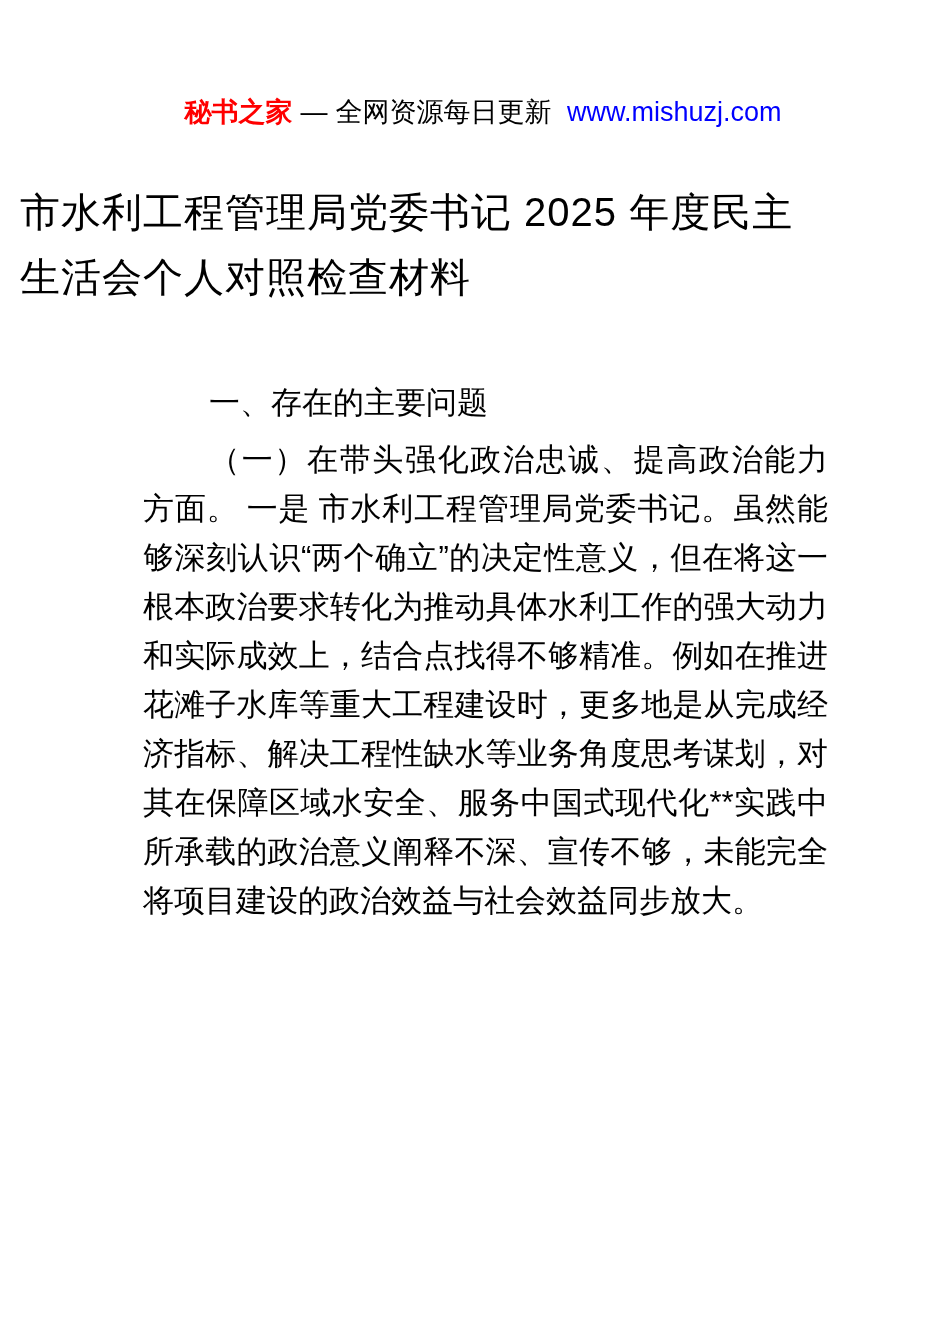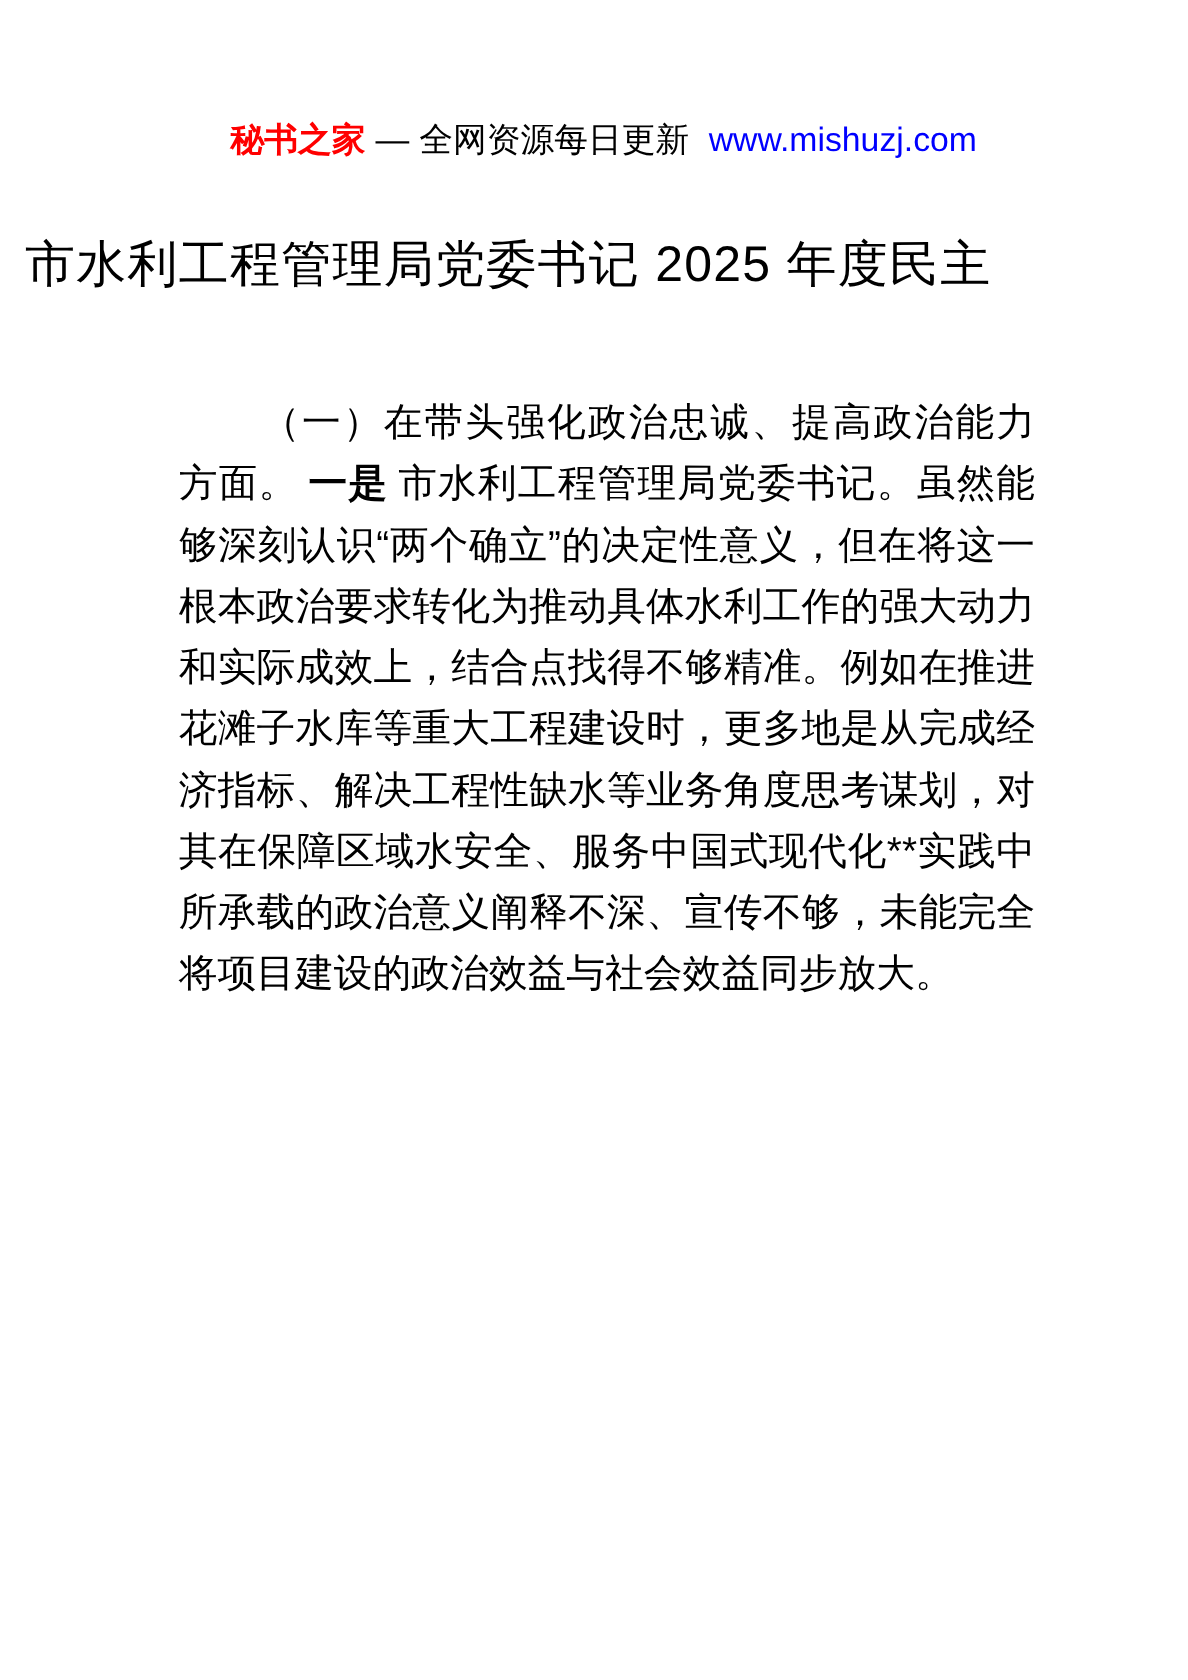--- a/index.html
+++ b/index.html
@@ -35,32 +35,34 @@
   .doc-body {
     margin: 56px 118px 0 123px;
   }
   .para {
     font-size: 31px;
     line-height: 49px;
     text-align: justify;
     text-indent: 2em;
     word-break: break-all;
   }
-  .para .run-bold { font-weight: bold; }
+  .para .run-bold { font-weight: normal; }
 </style>
 </head>
 <body>
 
 <div class="page">
 
   <div class="doc-header">
     <span class="brand">秘书之家</span><span class="sep">—</span><span class="tagline">全网资源每日更新 </span><a class="url">www.mishuzj.com</a>
   </div>
 
   <h1 class="doc-title">
     <div>市水利工程管理局党委书记 2025 年度民主</div>
+    <div>生活会个人对照检查材料</div>
   </h1>
 
   <div class="doc-body">
+      <p class="para"><span>一、存在的主要问题</span></p>
       <p class="para"><span>（一）在带头强化政治忠诚、提高政治能力方面。</span><span class="run-bold">一是</span><span>市水利工程管理局党委书记。虽然能够深刻认识“两个确立”的决定性意义，但在将这一根本政治要求转化为推动具体水利工作的强大动力和实际成效上，结合点找得不够精准。例如在推进花滩子水库等重大工程建设时，更多地是从完成经济指标、解决工程性缺水等业务角度思考谋划，对其在保障区域水安全、服务中国式现代化**实践中所承载的政治意义阐释不深、宣传不够，未能完全将项目建设的政治效益与社会效益同步放大。</span></p>
     </div>
 
 </div>
 
 </body></html>

